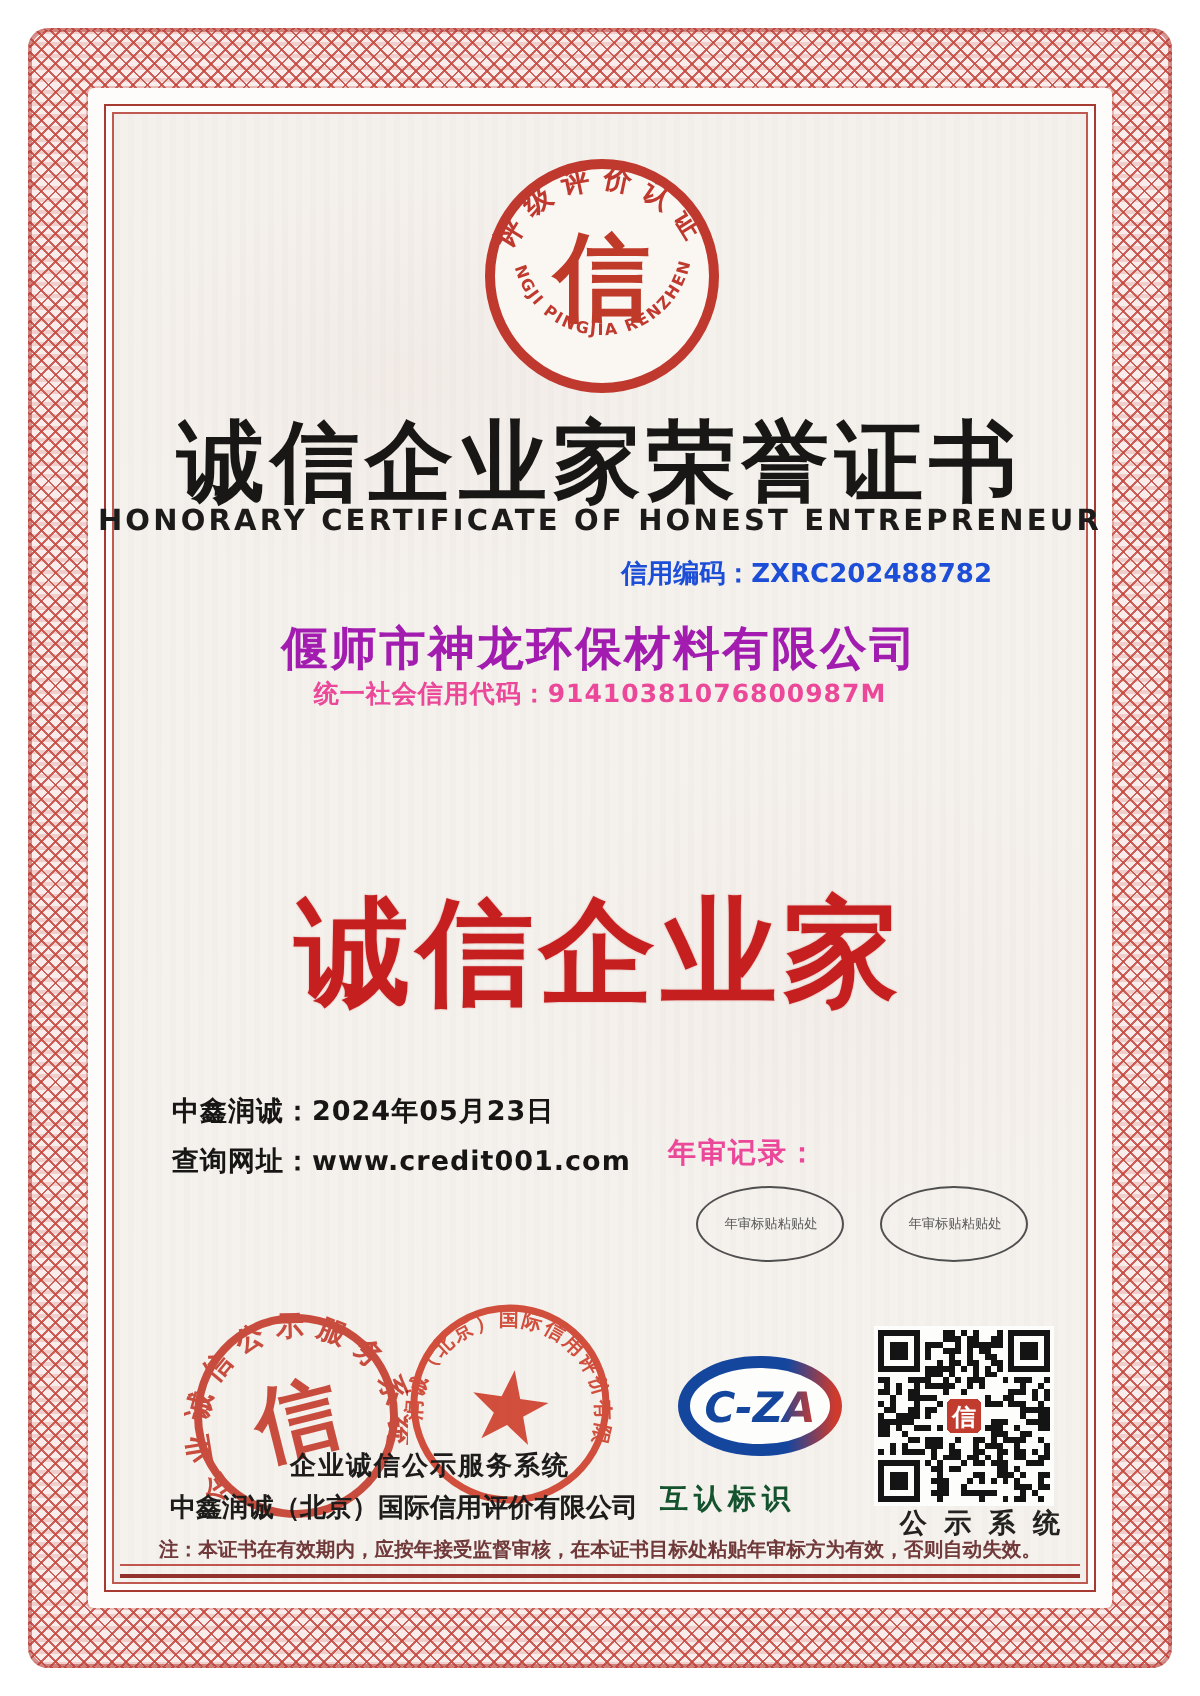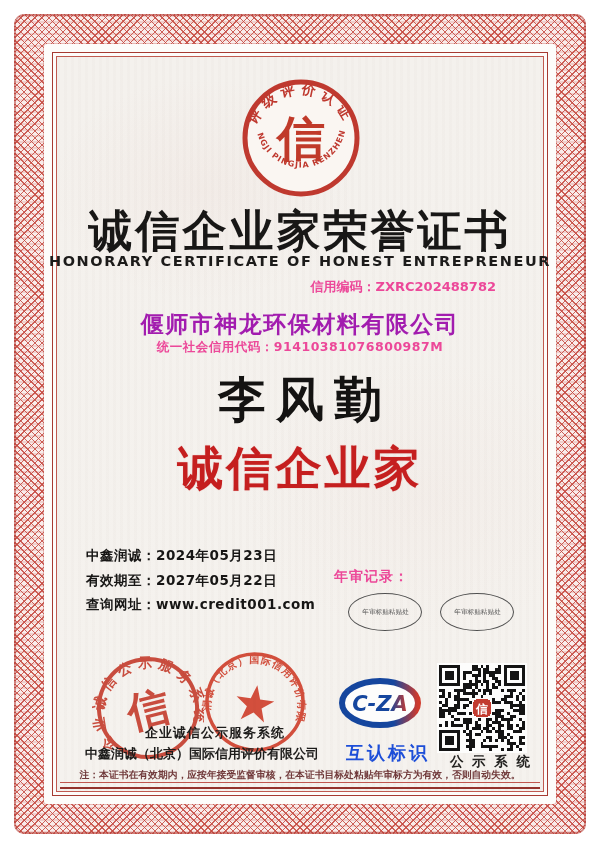--- a/index.html
+++ b/index.html
@@ -28,45 +28,45 @@
       linear-gradient(180deg,#f4f1ed,#f5f2ee);}
 
   .abs{position:absolute;}
   .ctr{left:0;right:0;text-align:center;}
 
   
   .badge{left:239px;top:76px;width:124px;height:124px;}
   .title{top:202px;font-size:44px;font-weight:900;letter-spacing:3px;color:#181716;
          font-family:"DejaVu Sans","Liberation Sans",sans-serif;}
   .subtitle{top:253px;font-size:14.5px;font-weight:800;letter-spacing:1.6px;color:#1c1b1a;}
-  .credit-code{top:278px;right:104px;font-size:13px;font-weight:800;color:#ec4899;text-align:right;}
+  .credit-code{top:278px;right:104px;font-size:13px;font-weight:800;color:#1d4ed8;text-align:right;}
 
   
   .company{top:309px;font-size:23px;font-weight:900;letter-spacing:1.5px;color:#a21caf;}
   .uscc{top:339px;font-size:12.5px;font-weight:700;color:#ec4899;letter-spacing:.5px;}
   .person{top:368px;font-size:48px;font-weight:900;letter-spacing:10px;color:#141312;text-indent:10px;}
-  .honor{top:438px;font-size:46px;font-weight:900;letter-spacing:3px;color:#c51f1f;
+  .honor{top:438px;font-size:58px;font-weight:900;letter-spacing:3px;color:#c51f1f;
          text-shadow:0 0 1px rgba(197,31,31,.4);}
 
   
   .details{left:86px;top:547px;font-size:13.5px;font-weight:800;color:#171615;}
   .detail-row{margin-bottom:6.5px;letter-spacing:.5px;}
   .annual-label{left:334px;top:568px;font-size:14px;font-weight:800;color:#ec4899;letter-spacing:1px;}
   .sticker{top:593px;width:72px;height:36px;border:1px solid #4f4f4f;border-radius:50%;
            display:flex;align-items:center;justify-content:center;background:transparent;}
   .sticker span{font-size:7px;color:#5a5a5a;letter-spacing:0;transform:scale(.95);white-space:nowrap;}
   .sticker.s1{left:348px;} .sticker.s2{left:440px;}
 
   
   .seal1{left:92px;top:652px;width:112px;height:112px;opacity:.93;mix-blend-mode:multiply;}
   .seal2{left:200px;top:647px;width:110px;height:110px;opacity:.9;mix-blend-mode:multiply;}
   .cap1{left:110px;top:724px;width:210px;text-align:center;font-size:13px;font-weight:800;color:#1d1c1b;letter-spacing:1px;}
   .cap2{left:62px;top:745px;width:280px;text-align:center;font-size:13px;font-weight:800;color:#1d1c1b;}
   .cza{left:334px;top:676px;width:92px;height:56px;}
-  .mutual{left:330px;top:741px;width:100px;text-align:right;font-size:18px;font-weight:800;color:#1d4ed8;letter-spacing:3px;}
+  .mutual{left:330px;top:741px;width:100px;text-align:left;font-size:14px;font-weight:800;color:#14532d;letter-spacing:3px;}
   .qr{left:437px;top:663px;width:86px;height:86px;background:#fdfdfc;padding:2px;}
   .qr svg{display:block;width:100%;height:100%;}
   .qr-label{left:428px;top:753px;width:104px;text-align:right;font-size:13.5px;font-weight:800;color:#232220;letter-spacing:2px;}
 
   
   .note{left:64px;right:64px;top:768px;font-size:10px;font-weight:700;color:#70393a;
         letter-spacing:0;white-space:nowrap;text-align:center;transform:scale(.98);}
   .note-underline{left:60px;right:60px;top:782px;height:4px;
         border-top:1px solid #c0564e;border-bottom:2.5px solid #93322c;}
 
@@ -96,26 +96,24 @@
     </text>
     <text x="62" y="79" text-anchor="middle" font-size="48" font-weight="900" fill="#c03a2a">信</text>
   </svg>
 
   <div class="abs ctr subtitle">HONORARY CERTIFICATE OF HONEST ENTREPRENEUR</div>
   <div class="abs ctr title">诚信企业家荣誉证书</div>
   <div class="abs credit-code">信用编码：ZXRC202488782</div>
 
   <div class="abs ctr company">偃师市神龙环保材料有限公司</div>
   <div class="abs ctr uscc">统一社会信用代码：91410381076800987M</div>
-  <div class="abs ctr person">李风勤</div>
   <div class="abs ctr honor">诚信企业家</div>
 
   <div class="abs details">
     <div class="detail-row"><span>中鑫润诚：</span><span>2024年05月23日</span></div>
-    <div class="detail-row"><span>有效期至：</span><span>2027年05月22日</span></div>
     <div class="detail-row"><span>查询网址：</span><span>www.credit001.com</span></div>
   </div>
 
   <div class="abs annual-label">年审记录：</div>
   <div class="abs sticker s1">
     <span>年审标贴粘贴处</span>
   </div>
   <div class="abs sticker s2">
     <span>年审标贴粘贴处</span>
   </div>

